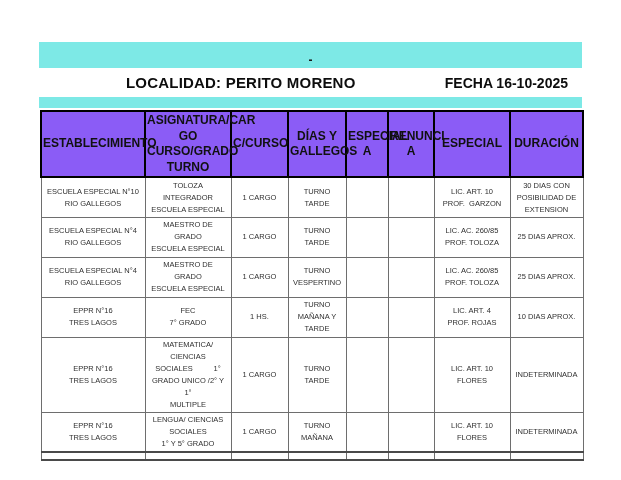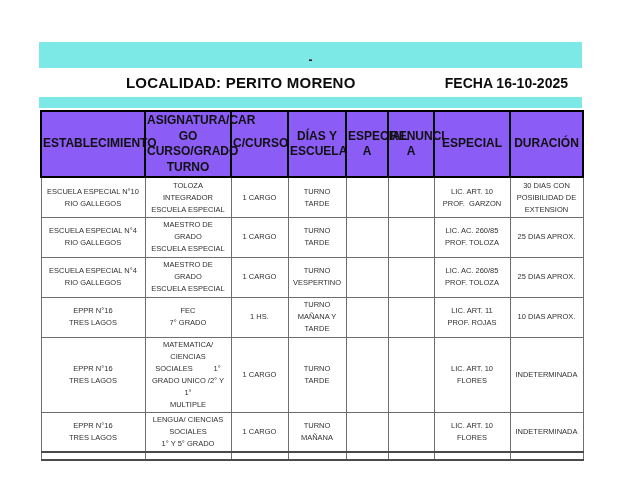--- a/index.html
+++ b/index.html
@@ -71,21 +71,21 @@
     </colgroup>
     <thead>
       <tr>
         <th>ESTABLECIMIENTO</th>
         <th>ASIGNATURA/CAR
 GO
 CURSO/GRADO
 TURNO</th>
         <th>C/CURSO</th>
         <th>DÍAS Y
-ESCUELA</th>
+GALLEGOS</th>
         <th>ESPECIAL
 A</th>
         <th>RENUNCI
 A</th>
         <th>ESPECIAL</th>
         <th>DURACIÓN</th>
       </tr>
     </thead>
     <tbody>
       <tr class="data-row">
@@ -134,21 +134,21 @@
         <td>EPPR N°16
 TRES LAGOS</td>
         <td>FEC
 7° GRADO</td>
         <td>1 HS.</td>
         <td>TURNO
 MAÑANA Y
 TARDE</td>
         <td></td>
         <td></td>
-        <td>LIC. ART. 11
+        <td>LIC. ART. 4
 PROF. ROJAS</td>
         <td>10 DIAS APROX.</td>
       </tr>
       <tr class="data-row">
         <td>EPPR N°16
 TRES LAGOS</td>
         <td>MATEMATICA/ CIENCIAS
 SOCIALES          1°
 GRADO UNICO /2° Y 1°
 MULTIPLE</td>

